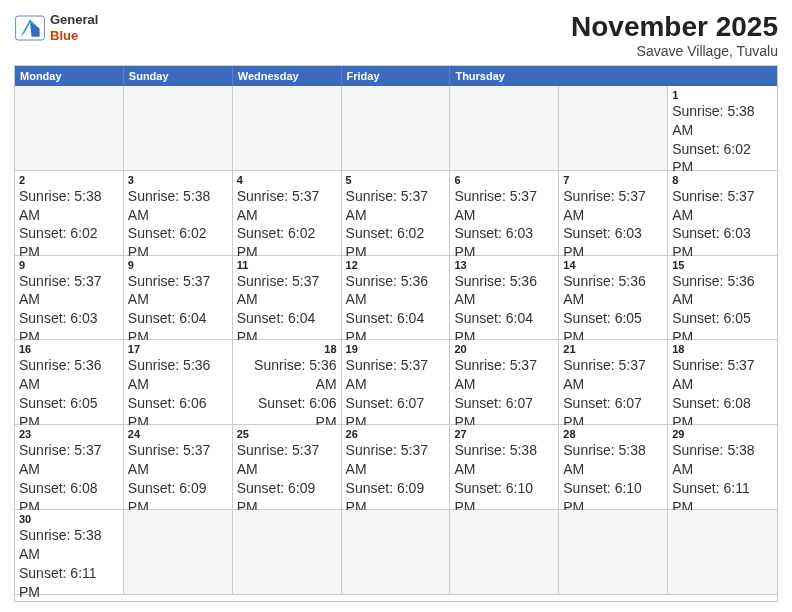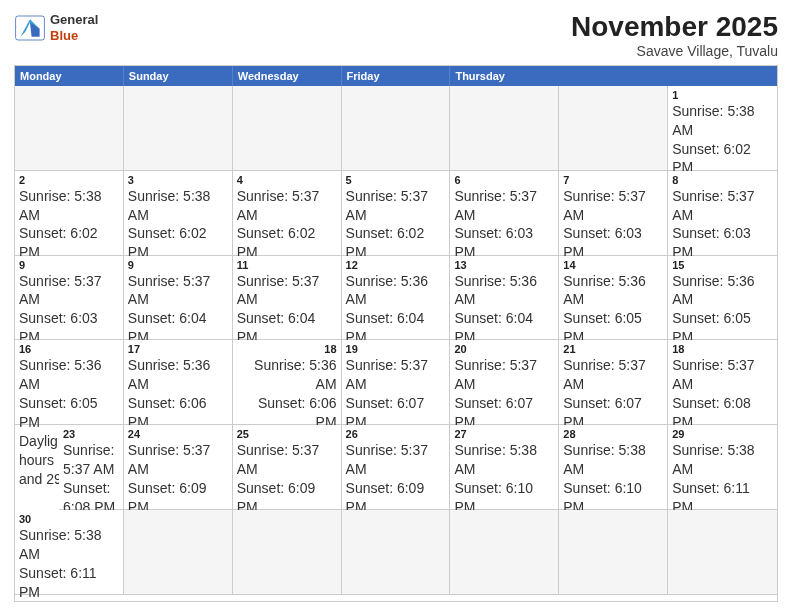--- a/index.html
+++ b/index.html
@@ -280,21 +280,21 @@
 Daylight: 12 hours
 and 30 minutes.</div>
         </div>
         <div class="cal-cell" style="border-right: none; border-bottom: 1px solid rgb(204, 204, 204);">
           <span class="day-num">18</span>
           <div class="day-info" style="white-space: pre-line;">Sunrise: 5:37 AM
 Sunset: 6:08 PM
 Daylight: 12 hours
 and 30 minutes.</div>
         </div>
-        <div class="cal-cell" style="border-right: 1px solid rgb(204, 204, 204); border-bottom: 1px solid rgb(204, 204, 204); margin-left: 44px;">
+        <div class="cal-cell" style="border-right: 1px solid rgb(204, 204, 204); border-bottom: 1px solid rgb(204, 204, 204);">
           <span class="day-num">23</span>
           <div class="day-info" style="white-space: pre-line;">Sunrise: 5:37 AM
 Sunset: 6:08 PM
 Daylight: 12 hours
 and 31 minutes.</div>
         </div>
         <div class="cal-cell" style="border-right: 1px solid rgb(204, 204, 204); border-bottom: 1px solid rgb(204, 204, 204);">
           <span class="day-num">24</span>
           <div class="day-info" style="white-space: pre-line;">Sunrise: 5:37 AM
 Sunset: 6:09 PM

